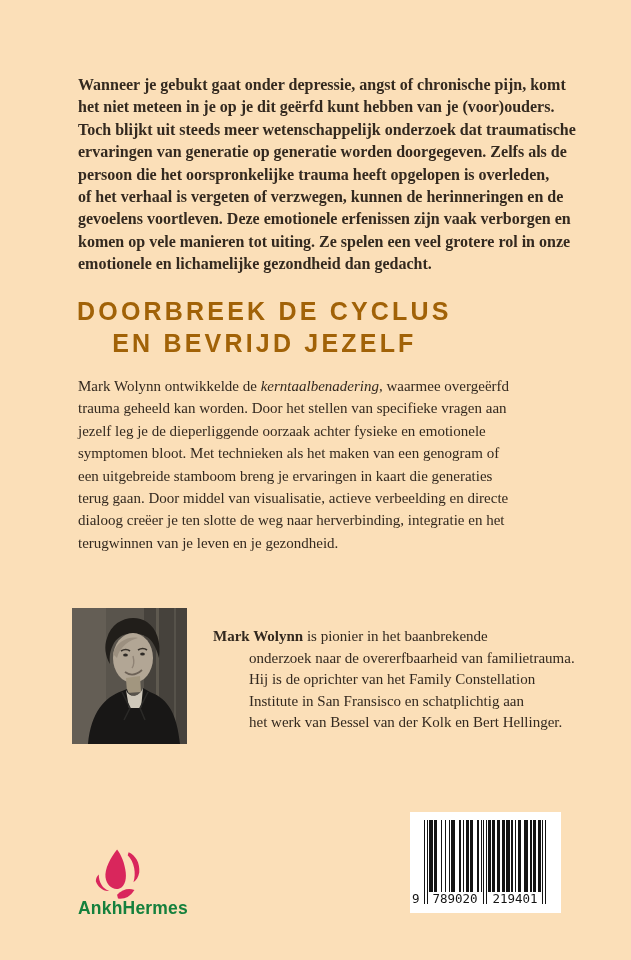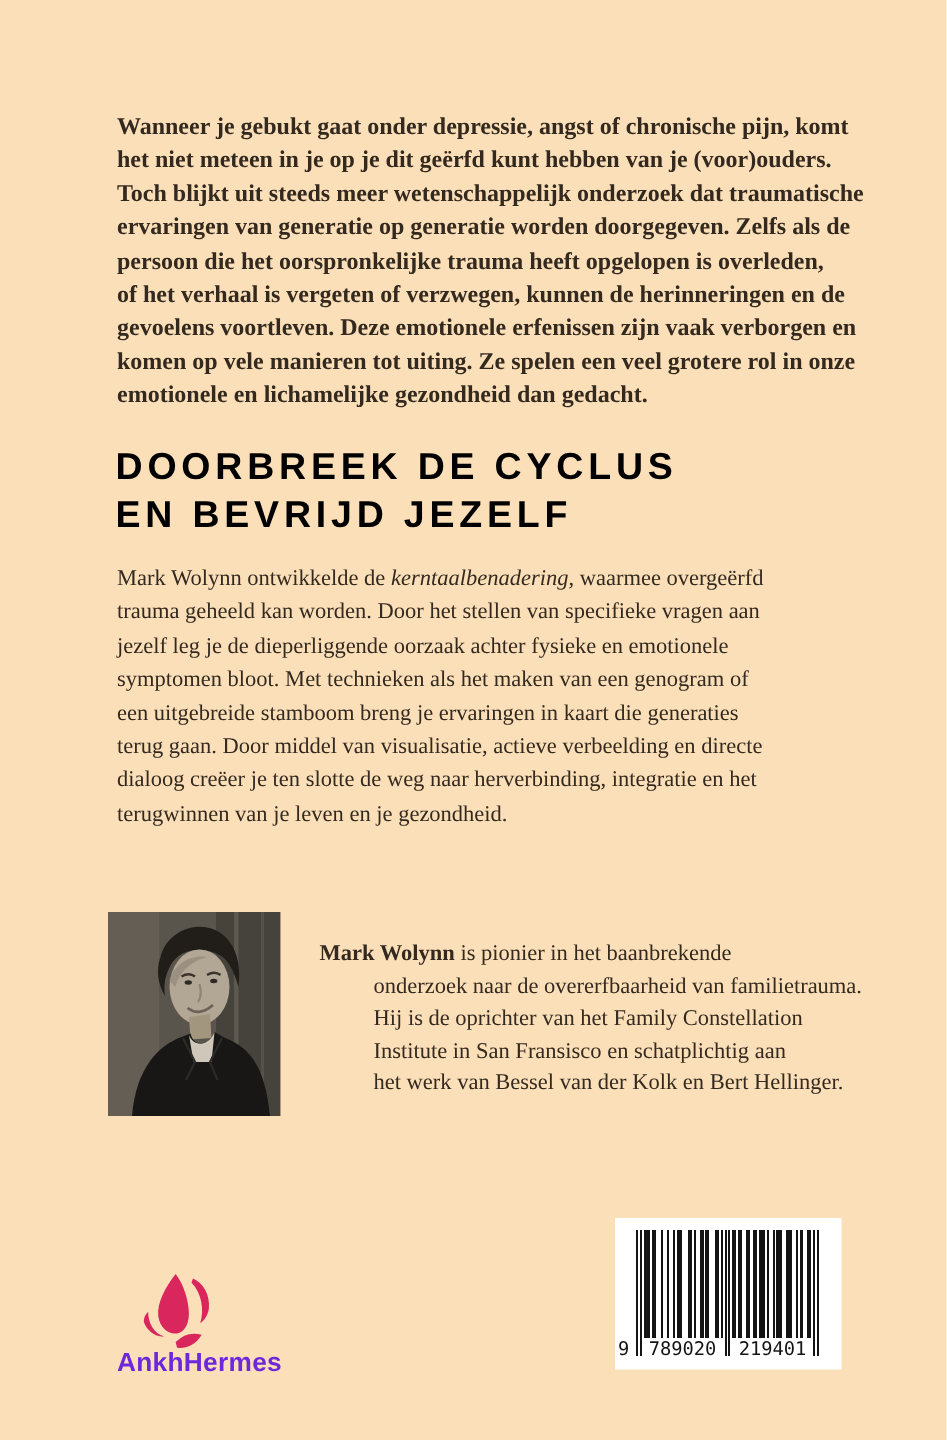--- a/index.html
+++ b/index.html
@@ -8,38 +8,38 @@
     background:#fbdfb8;
     font-family:"Liberation Serif",serif;color:#33291f;
   }
   
   .prelines{white-space:pre;}
   .intro{position:absolute;left:78px;top:74px;margin:0;font-size:16px;line-height:22.4px;font-weight:bold;}
   .headline{
     position:absolute;left:77px;top:295px;margin:0;
     font-family:"Liberation Sans",sans-serif;font-weight:bold;
     font-size:25px;line-height:32px;letter-spacing:3.2px;
-    color:#000000;white-space:pre;
+    color:#a16207;white-space:pre;text-align:center;
   }
   .description{position:absolute;left:78px;top:375px;margin:0;font-size:15px;line-height:22.4px;}
   .description .line1{display:block;white-space:nowrap;}
   .description i{font-style:italic;}
   .desc-rest{display:block;white-space:pre;}
 
   .photo{position:absolute;left:72px;top:608px;width:115px;height:136px;display:block;}
   .bio{position:absolute;left:213px;top:626px;margin:0;font-size:15px;line-height:21.5px;}
   .bio .line1{display:block;white-space:nowrap;}
   .bio b{font-weight:bold;}
   .bio-rest{display:block;white-space:pre;margin-left:36px;}
 
   .logo-icon{position:absolute;left:92px;top:846px;width:54px;height:55px;display:block;}
   .pubname{
     position:absolute;left:78px;top:898px;
     font-family:"Liberation Sans",sans-serif;font-weight:bold;
-    font-size:17.5px;letter-spacing:0.2px;color:#6d28d9;
+    font-size:17.5px;letter-spacing:0.2px;color:#15803d;
   }
 
   .barcode{position:absolute;left:410px;top:812px;width:151px;height:101px;background:#ffffff;}
   .barcode .bars{position:absolute;left:14px;top:8px;}
   .bc-d{
     position:absolute;top:79px;height:16px;
     font-family:"DejaVu Sans Mono",monospace;font-size:12.5px;line-height:16px;color:#141414;
   }
   .bc-first{left:2px;}
   .bc-left{left:19px;width:52px;text-align:center;}

